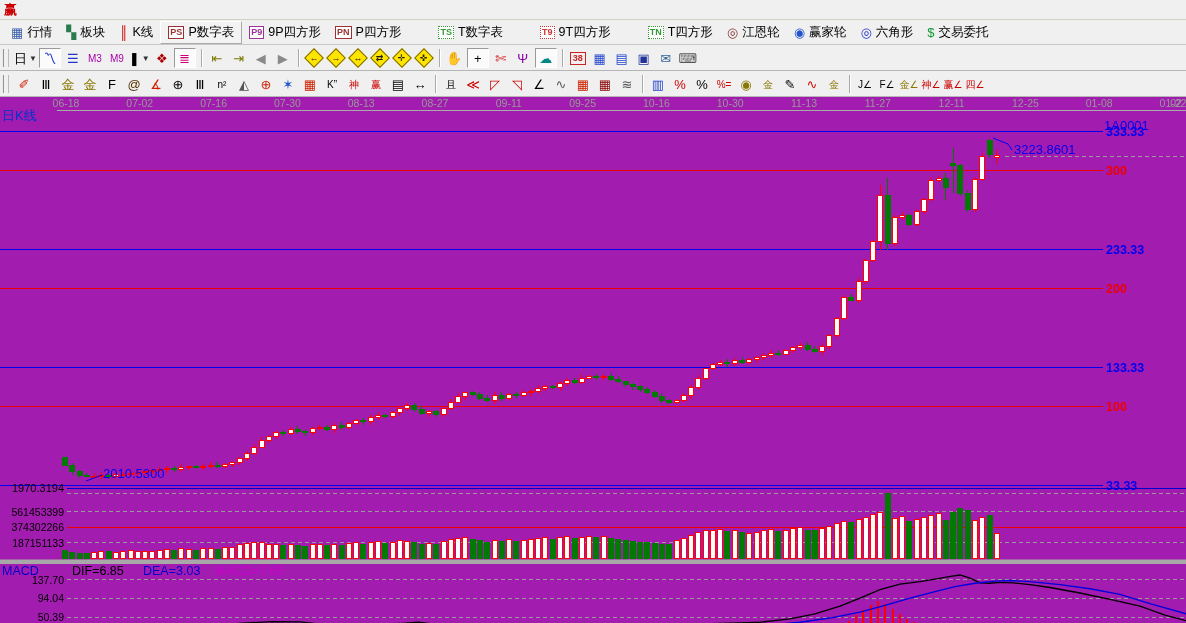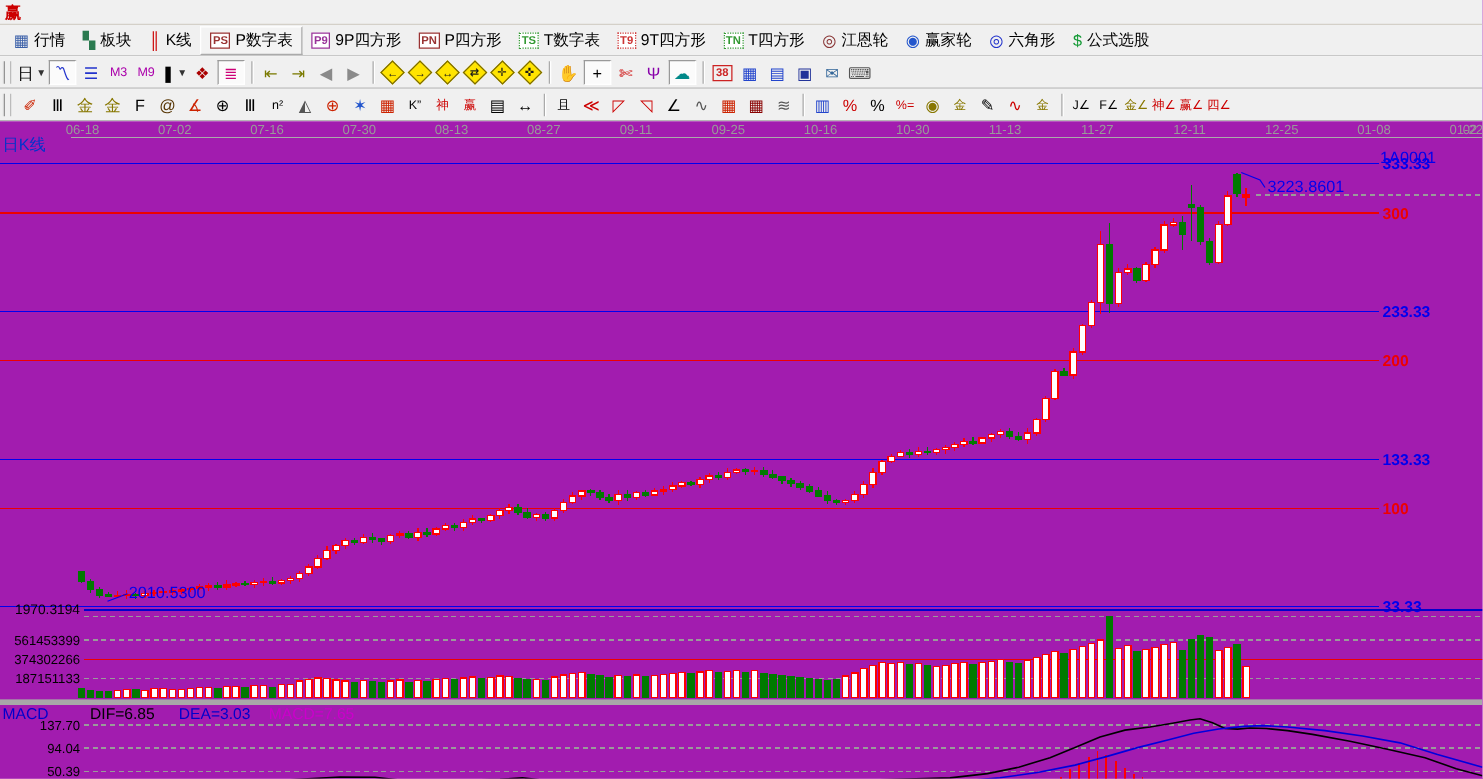--- a/index.html
+++ b/index.html
@@ -17,21 +17,21 @@
   .menu-item{padding:0 9px;line-height:20px;cursor:default;}
   
   .tb2{
     height:25px;display:flex;align-items:center;background:#f0f0f0;
     font-size:12.5px;box-shadow:inset 0 -1px 0 #c8c8c8;padding-left:4px;
   }
   .tb2-item{display:flex;align-items:center;gap:4px;padding:0 7px;height:21px;}
   .tb2-item.framed{border:1px solid #aaa;border-top-color:#fff;border-left-color:#fff;background:#f3f3f3;}
   .tb2-icon{font-size:13px;line-height:13px;}
   .badge{font-size:9px;font-weight:bold;border:1px solid;padding:0 1px;line-height:11px;background:#fff;}
-  .badge.dashed{border-style:dotted;}
+  .badge.dashed{border-style:dotted;margin-left:23px;}
   
   .tb3,.tb4{
     height:26px;display:flex;align-items:center;background:#f0f0f0;
     box-shadow:inset 0 -1px 0 #b5b5b5;padding-left:1px;
   }
   .gripper{width:4px;height:18px;border-left:2px ridge #e8e8e8;border-right:1px solid #bbb;margin:0 4px 0 1px;}
   .cell{
     min-width:20px;height:20px;display:flex;align-items:center;justify-content:center;
     font-size:13px;line-height:13px;margin:0 1px;white-space:nowrap;cursor:default;
   }
@@ -98,21 +98,21 @@
     <div class="tb2-item">
       <span class="tb2-icon" style="color: rgb(34, 85, 204);">◉</span>
       <span>赢家轮</span>
     </div>
     <div class="tb2-item">
       <span class="tb2-icon" style="color: rgb(34, 51, 204);">◎</span>
       <span>六角形</span>
     </div>
     <div class="tb2-item">
       <span class="tb2-icon" style="color: rgb(17, 153, 51);">$</span>
-      <span>公式选股</span>
+      <span>交易委托</span>
     </div>
   </div>
 
 <div class="tb3" id="tb3">
     <div class="gripper"></div>
     <div class="cell">
       <span style="color: rgb(0, 0, 0);">日</span>
       <span class="dd">▼</span>
     </div>
     <div class="cell pressed">

